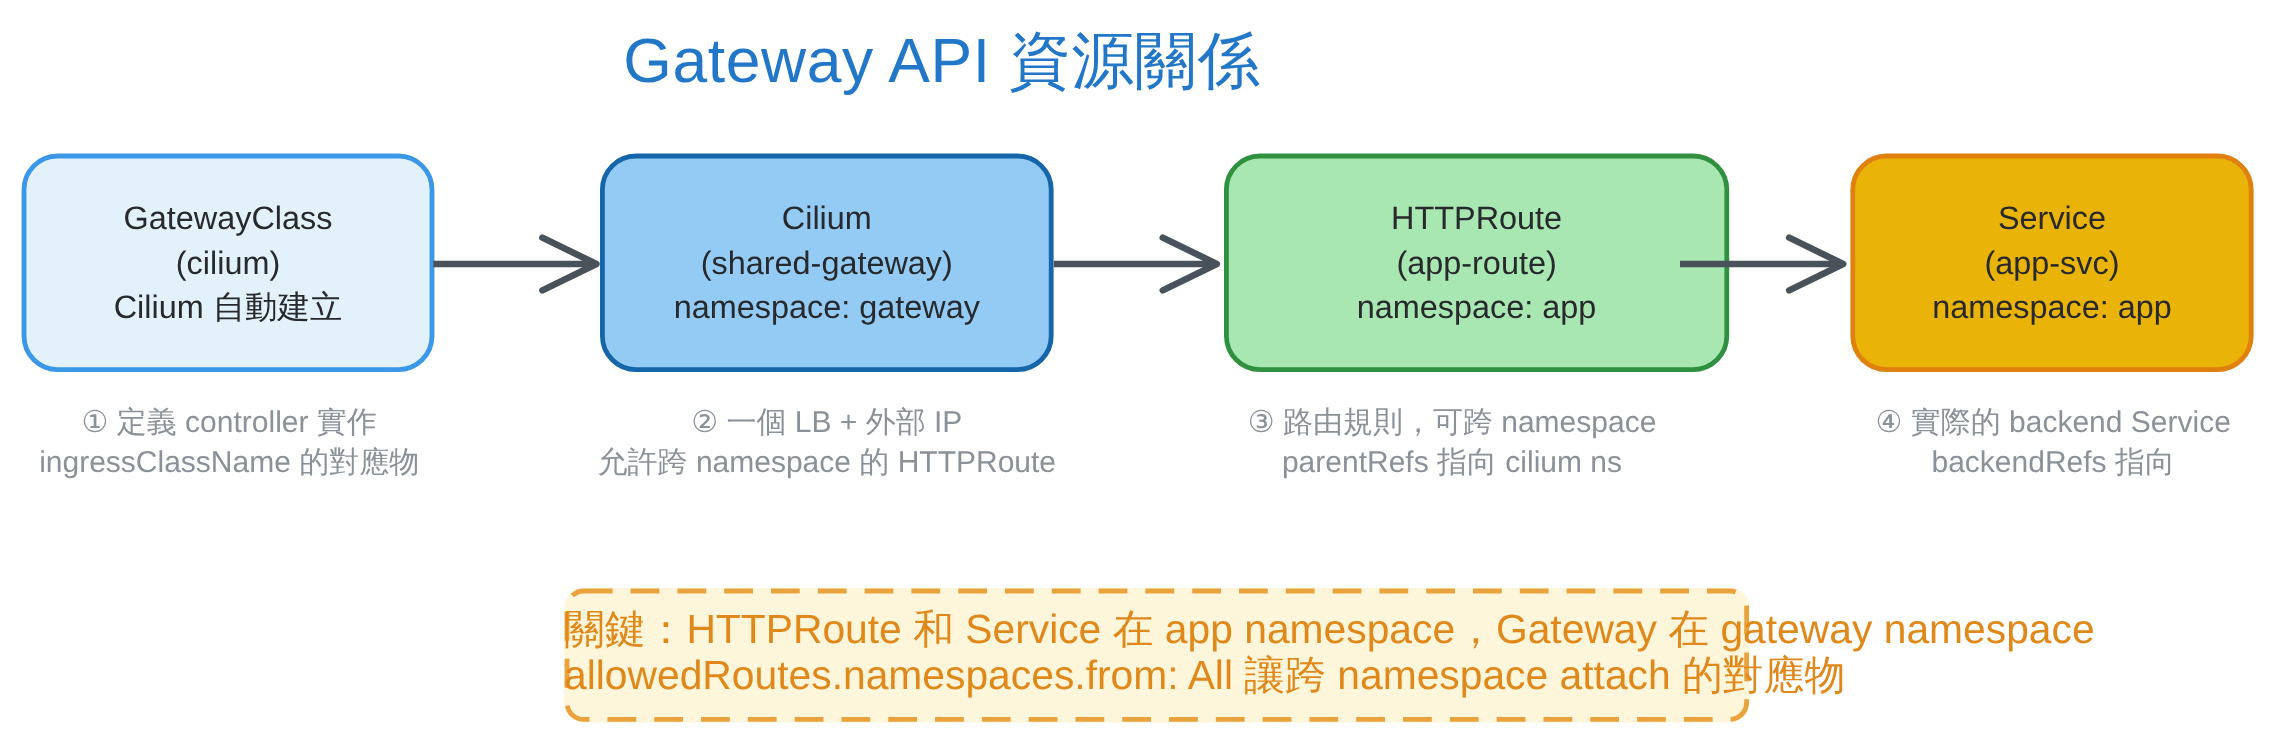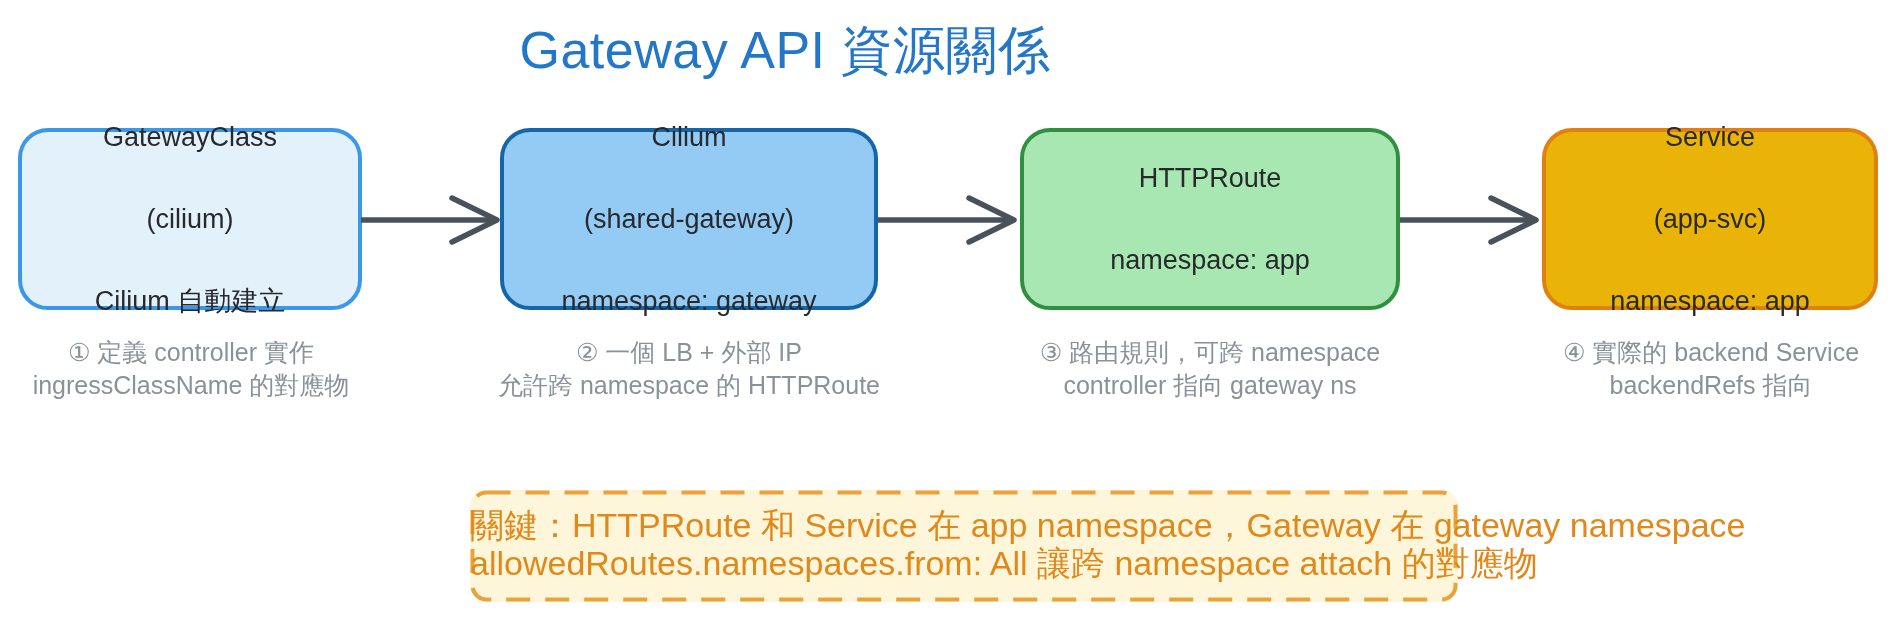--- a/index.html
+++ b/index.html
@@ -34,31 +34,30 @@
     top: 128px;
     height: 182px;
     border-radius: 30px;
     border: 4px solid;
     box-sizing: border-box;
     display: flex;
     flex-direction: column;
     align-items: center;
     justify-content: center;
     text-align: center;
-    gap: 45px;
   }
   .node-line {
     font-size: 27px;
     line-height: 37px;
     color: #27292c;
     white-space: nowrap;
   }
   .node--1 { left: 18px;   width: 344px; background: #e3f1fb; border-color: #3b97e8; }
   .node--2 { left: 500px;  width: 378px; background: #93cbf4; border-color: #1566a9; }
-  .node--3 { left: 1020px; width: 380px; background: #a9e7b2; border-color: #2f9140; }
+  .node--3 { left: 1020px; width: 421px; background: #a9e7b2; border-color: #2f9140; }
   .node--4 { left: 1542px; width: 336px; background: #eab308; border-color: #e0800f; }
 
   .arrow {
     position: absolute;
     top: 192px;
     width: 140px;
     height: 56px;
   }
   .arrow--1 { left: 361px; }
   .arrow--2 { left: 878px; }
@@ -126,20 +125,21 @@
     <div class="node-line">namespace: gateway</div>
   </div>
 
   <svg class="arrow arrow--2" viewBox="0 0 140 56">
     <line x1="0" y1="28" x2="133" y2="28" stroke="#49525a" stroke-width="5.5"></line>
     <polyline points="91,6 136,28 91,50" fill="none" stroke="#49525a" stroke-width="5.5" stroke-linejoin="round" stroke-linecap="round"></polyline>
   </svg>
 
   <div class="node node--3">
     <div class="node-line">HTTPRoute</div>
+    <div class="node-line">(app-route)</div>
     <div class="node-line">namespace: app</div>
   </div>
 
   <svg class="arrow arrow--3" viewBox="0 0 140 56">
     <line x1="0" y1="28" x2="133" y2="28" stroke="#49525a" stroke-width="5.5"></line>
     <polyline points="91,6 136,28 91,50" fill="none" stroke="#49525a" stroke-width="5.5" stroke-linejoin="round" stroke-linecap="round"></polyline>
   </svg>
 
   <div class="node node--4">
     <div class="node-line">Service</div>
@@ -150,21 +150,21 @@
   <div class="annotation annotation--1">
     <div>① 定義 controller 實作</div>
     <div>ingressClassName 的對應物</div>
   </div>
   <div class="annotation annotation--2">
     <div>② 一個 LB + 外部 IP</div>
     <div>允許跨 namespace 的 HTTPRoute</div>
   </div>
   <div class="annotation annotation--3">
     <div>③ 路由規則，可跨 namespace</div>
-    <div>controller 指向 gateway ns</div>
+    <div>parentRefs 指向 cilium ns</div>
   </div>
   <div class="annotation annotation--4">
     <div>④ 實際的 backend Service</div>
     <div>backendRefs 指向</div>
   </div>
 
   <div class="note">
     <svg class="note-border" width="988" height="112">
       <rect x="2.5" y="2.5" width="983" height="107" rx="14" fill="none" stroke="#eaa33c" stroke-width="4" stroke-dasharray="24 15"></rect>
     </svg>

